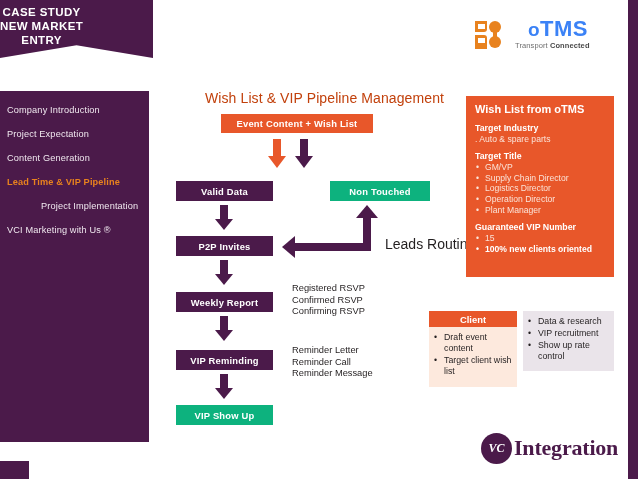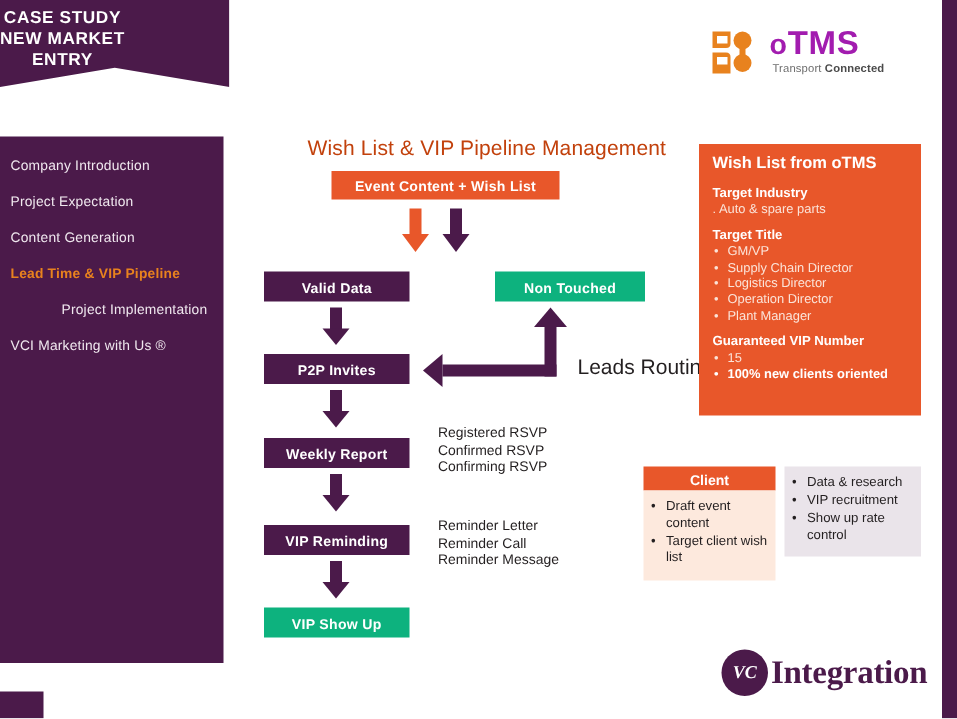--- a/index.html
+++ b/index.html
@@ -93,25 +93,25 @@
   }
   .otms-mark {
     position: absolute;
     left: 0;
     top: 2px;
     width: 34px;
     height: 32px;
   }
   .otms-word {
     position: absolute;
-    left: 40px;
+    left: 55px;
     top: 0px;
     font-size: 22px;
     font-weight: bold;
-    color: #a21caf;
+    color: #3b82f6;
     letter-spacing: 0.5px;
     line-height: 24px;
   }
   .otms-word .o-lower { font-size: 19px; }
   .otms-tag {
     position: absolute;
     left: 42px;
     top: 24px;
     font-size: 7.5px;
     color: #6E6E6E;

